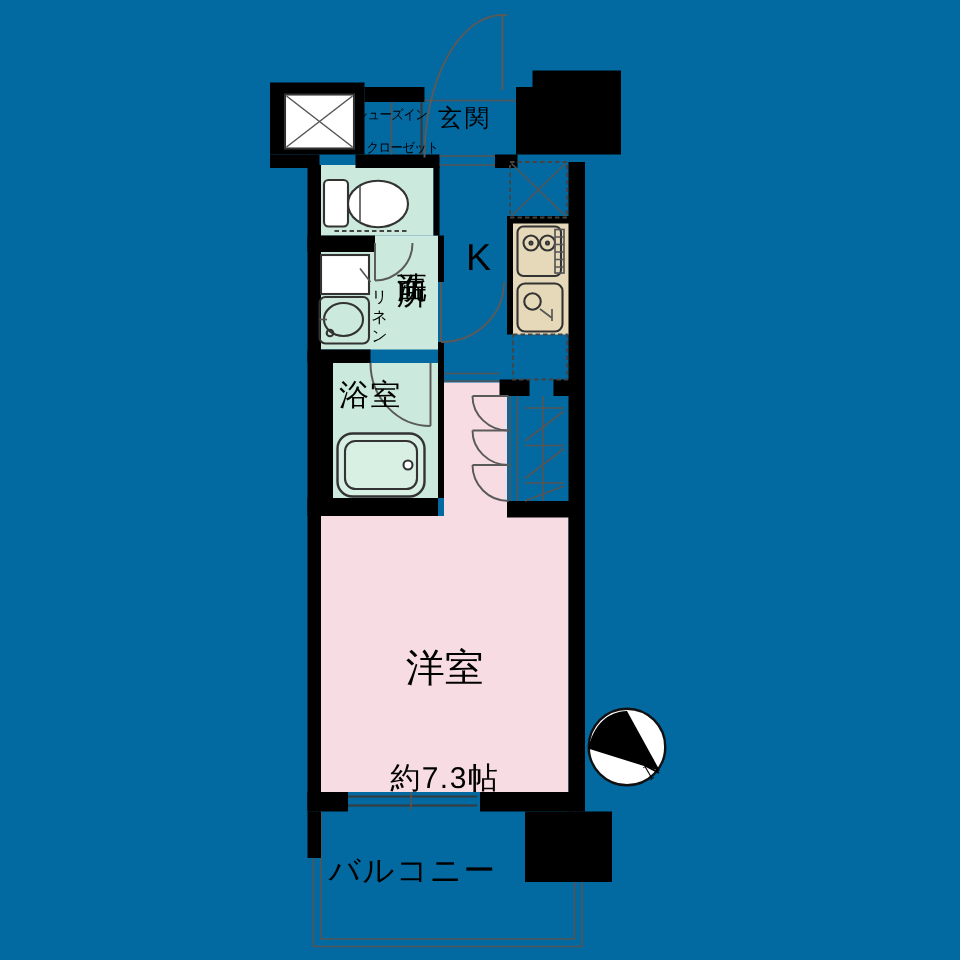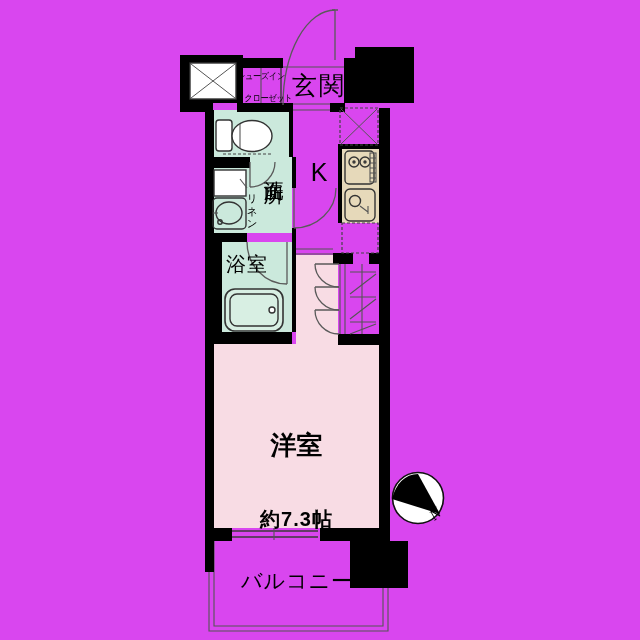--- a/index.html
+++ b/index.html
@@ -1,41 +1,41 @@
 <!DOCTYPE html>
 <html><head>
 <meta charset="utf-8">
 <style>
   html,body{margin:0;padding:0;background:#ffffff;}
   #canvas{
-    position:relative;width:640px;height:640px;background:#d946ef;overflow:hidden;
+    position:relative;width:640px;height:640px;background:#0369a1;overflow:hidden;
     font-family:"Liberation Sans", sans-serif;color:#000;
   }
   #plan-svg{position:absolute;left:0;top:0;}
   .wall{fill:#000000;stroke:none;}
   .thin{stroke:#3a3a3a;stroke-width:1.4;fill:none;}
   .thin2{stroke:#555555;stroke-width:1.1;fill:none;}
   .door{stroke:#5a5a5a;stroke-width:1.3;fill:none;}
   .fx{stroke:#333333;stroke-width:1.4;fill:none;}
   .fxw{stroke:#333333;stroke-width:1.4;fill:#ffffff;}
   .dash{stroke:#444444;stroke-width:1.2;fill:none;stroke-dasharray:3 2;}
   .xline{stroke:#555555;stroke-width:1;fill:none;}
   .lbl{position:absolute;color:#000;white-space:pre;line-height:1.2;}
   .lbl.center{text-align:center;}
   .v{writing-mode:vertical-rl;text-orientation:upright;}
   #shoe-closet-label{left:237px;top:71px;width:44px;font-size:9px;line-height:11px;text-align:center;transform:scaleX(.92);transform-origin:left top;letter-spacing:-0.5px;}
-  #entrance-label{left:292px;top:70px;font-size:25px;letter-spacing:2px;}
+  #entrance-label{left:292px;top:70px;font-size:16px;letter-spacing:2px;}
   #k-label{left:299px;top:157px;width:40px;font-size:25px;text-align:center;}
   #washroom-label{left:262px;top:165px;font-size:20px;letter-spacing:2px;}
   #linen-label{left:246px;top:186px;font-size:10.5px;letter-spacing:1px;}
   #bath-label{left:226px;top:252px;font-size:20px;letter-spacing:1px;}
-  #room-label{left:214px;top:392px;width:165px;text-align:center;font-weight:bold;}
+  #room-label{left:214px;top:392px;width:165px;text-align:center;}
   #room-label .l1{font-size:26px;margin-bottom:7px;}
   #room-label .l2{font-size:20px;letter-spacing:1px;}
-  #balcony-label{left:219px;top:568px;width:134px;font-size:21px;text-align:right;letter-spacing:1px;}
+  #balcony-label{left:219px;top:568px;width:134px;font-size:21px;text-align:left;letter-spacing:1px;}
   #north-label{left:430px;top:505px;font-size:15px;font-style:italic;font-family:"Liberation Serif",serif;transform:rotate(-40deg);}
 </style>
 </head>
 <body>
 
 <div id="canvas">
 
   <svg id="plan-svg" width="640" height="640" viewBox="0 0 640 640">
 
     <g>

